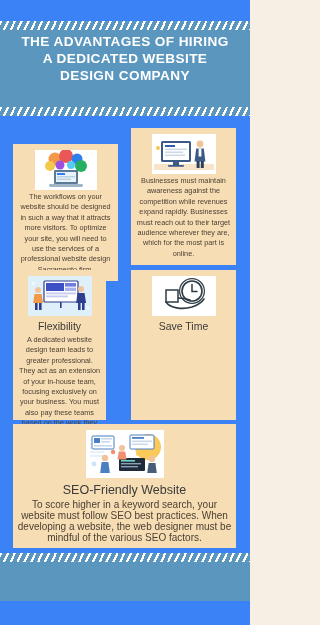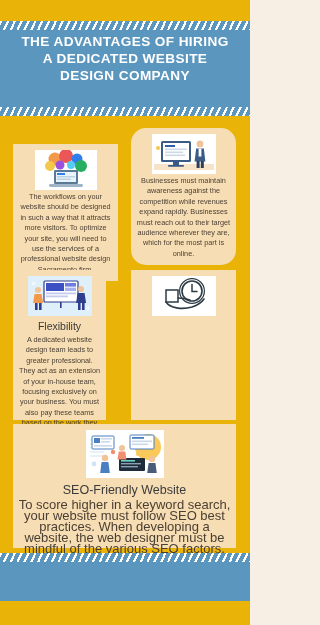--- a/index.html
+++ b/index.html
@@ -1,21 +1,21 @@
 <!DOCTYPE html>
 <html><head>
 <meta charset="utf-8">
 <style>
   html,body{margin:0;padding:0;}
   body{
     width:250px;height:625px;overflow:hidden;
     background:#f7efe4;
     font-family:"Liberation Sans", sans-serif;
   }
-  .page{position:relative;width:250px;height:625px;background:#eab308;overflow:hidden;}
+  .page{position:relative;width:250px;height:625px;background:#3b82f6;overflow:hidden;}
 
   
   .header-band{
     position:absolute;left:0;top:21px;width:250px;height:95px;
     background:#5b96be;
   }
   .stripe-row{
     width:100%;height:9px;
     background-image:repeating-linear-gradient(
        115deg,
@@ -52,21 +52,21 @@
 
   
   .card{
     position:absolute;
     background:#f6ddb4;
     box-sizing:border-box;
     padding:6px 5px 6px 5px;
     text-align:center;
   }
   .card.c1{left:13px;top:144px;width:105px;height:137px;}
-  .card.c2{left:131px;top:128px;width:105px;height:137px;border-radius:15px;}
+  .card.c2{left:131px;top:128px;width:105px;height:137px;}
   .card.c3{left:13px;top:270px;width:93px;height:150px;}
   .card.c4{left:131px;top:270px;width:105px;height:150px;}
   .card.c5{left:13px;top:424px;width:223px;height:124px;padding:6px 2px;}
 
   .icon-box{
     background:#ffffff;
     margin:0 auto;
     display:block;
     overflow:hidden;
     position:relative;
@@ -82,21 +82,21 @@
     margin:4px 0 1px 0;
     font-weight:normal;
   }
   .card-title.big{font-size:12.5px;margin-top:6px;}
   .card-body{
     color:#4a3f33;
     font-size:7.3px;
     line-height:10.4px;
     margin:2px 0 0 0;
   }
-  .card-body.wide{font-size:13px;line-height:11px;}
+  .card-body.wide{font-size:10px;line-height:11px;}
 
   svg{display:block;}
 </style>
 </head>
 <body>
 
 <div class="page">
 
   <div class="header-band">
     <div class="stripe-row"></div>
@@ -182,20 +182,21 @@
     <div class="icon-box ib-md">
       <svg viewBox="0 0 64 40" width="64" height="40">
         <circle cx="40" cy="15" r="10" fill="none" stroke="#2e3b45" stroke-width="1.6"></circle>
         <circle cx="40" cy="15" r="12.4" fill="none" stroke="#2e3b45" stroke-width="1.2"></circle>
         <path d="M40 8.5 v7 h5" fill="none" stroke="#2e3b45" stroke-width="1.5" stroke-linecap="round"></path>
         <rect x="14" y="14" width="12" height="12" fill="none" stroke="#2e3b45" stroke-width="1.5"></rect>
         <path d="M14 26 C18 32, 30 34, 40 31 C46 29, 50 26, 52 23" fill="none" stroke="#2e3b45" stroke-width="1.6" stroke-linecap="round"></path>
         <path d="M26 22 C31 22, 35 23, 38 24" fill="none" stroke="#2e3b45" stroke-width="1.4" stroke-linecap="round"></path>
       </svg>
     </div>
+    <div class="card-title">Save Time</div>
   </div>
 
   <div class="card c5">
     <div class="icon-box ib-lg">
       <svg viewBox="0 0 78 48" width="78" height="48">
         <rect x="0" y="0" width="78" height="48" fill="#ffffff"></rect>
         <circle cx="62" cy="17" r="13" fill="#fbc85a"></circle>
         <g stroke="#cfe3f5" stroke-width="1">
           <path d="M4 10 h14 M4 14 h14 M4 18 h14 M4 22 h14 M4 26 h14"></path>
         </g>

